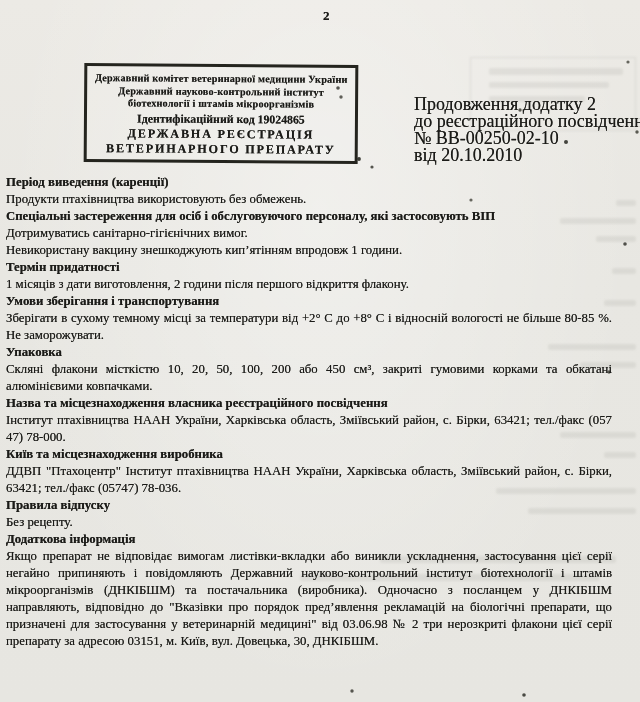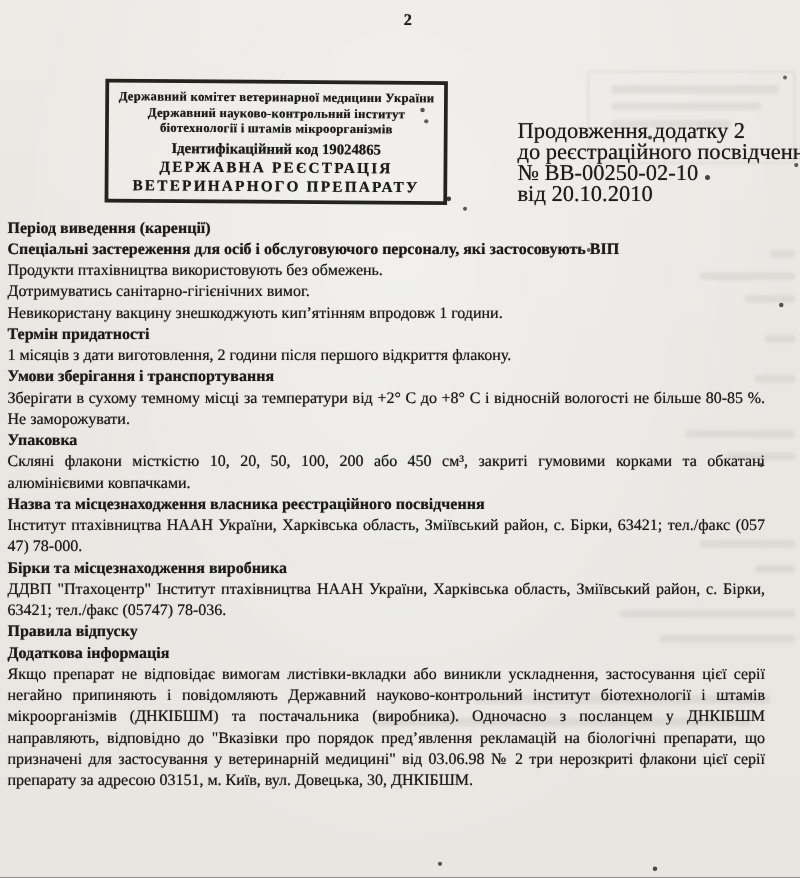--- a/index.html
+++ b/index.html
@@ -113,32 +113,33 @@
 
   <div class="annex ink">
     <div>Продовження додатку 2</div>
     <div>до реєстраційного посвідчення</div>
     <div>№ ВВ-00250-02-10</div>
     <div>від 20.10.2010</div>
   </div>
 
   <div class="doc-body ink">
     <div class="blk h">Період виведення (каренції)</div>
+    <div class="blk p">Продукти птахівництва використовують без обмежень.</div>
     <div class="blk h">Спеціальні застереження для осіб і обслуговуючого персоналу, які застосовують ВІП</div>
-    <div class="blk p">Продукти птахівництва використовують без обмежень.</div>
     <div class="blk p">Дотримуватись санітарно-гігієнічних вимог.</div>
     <div class="blk p">Невикористану вакцину знешкоджують кип’ятінням впродовж 1 години.</div>
     <div class="blk h">Термін придатності</div>
     <div class="blk p">1 місяців з дати виготовлення, 2 години після першого відкриття флакону.</div>
     <div class="blk h">Умови зберігання і транспортування</div>
     <div class="blk p just">Зберігати в сухому темному місці за температури від +2° С до +8° С і відносній вологості не більше 80-85 %. Не заморожувати.</div>
     <div class="blk h">Упаковка</div>
     <div class="blk p just">Скляні флакони місткістю 10, 20, 50, 100, 200 або 450 см³, закриті гумовими корками та обкатані алюмінієвими ковпачками.</div>
     <div class="blk h">Назва та місцезнаходження власника реєстраційного посвідчення</div>
     <div class="blk p just">Інститут птахівництва НААН України, Харківська область, Зміївський район, с. Бірки, 63421; тел./факс (057 47) 78-000.</div>
-    <div class="blk h">Бірки та місцезнаходження виробника</div>
+    <div class="blk h">Київ та місцезнаходження виробника</div>
     <div class="blk p just">ДДВП "Птахоцентр" Інститут птахівництва НААН України, Харківська область, Зміївський район, с. Бірки, 63421; тел./факс (05747) 78-036.</div>
     <div class="blk h">Правила відпуску</div>
+    <div class="blk p">Без рецепту.</div>
     <div class="blk h">Додаткова інформація</div>
     <div class="blk p just">Якщо препарат не відповідає вимогам листівки-вкладки або виникли ускладнення, застосування цієї серії негайно припиняють і повідомляють Державний науково-контрольний інститут біотехнології і штамів мікроорганізмів (ДНКІБШМ) та постачальника (виробника). Одночасно з посланцем у ДНКІБШМ направляють, відповідно до "Вказівки про порядок пред’явлення рекламацій на біологічні препарати, що призначені для застосування у ветеринарній медицині" від 03.06.98 № 2 три нерозкриті флакони цієї серії препарату за адресою 03151, м. Київ, вул. Довецька, 30, ДНКІБШМ.</div>
   </div>
 
 </div>
 
 </body></html>

